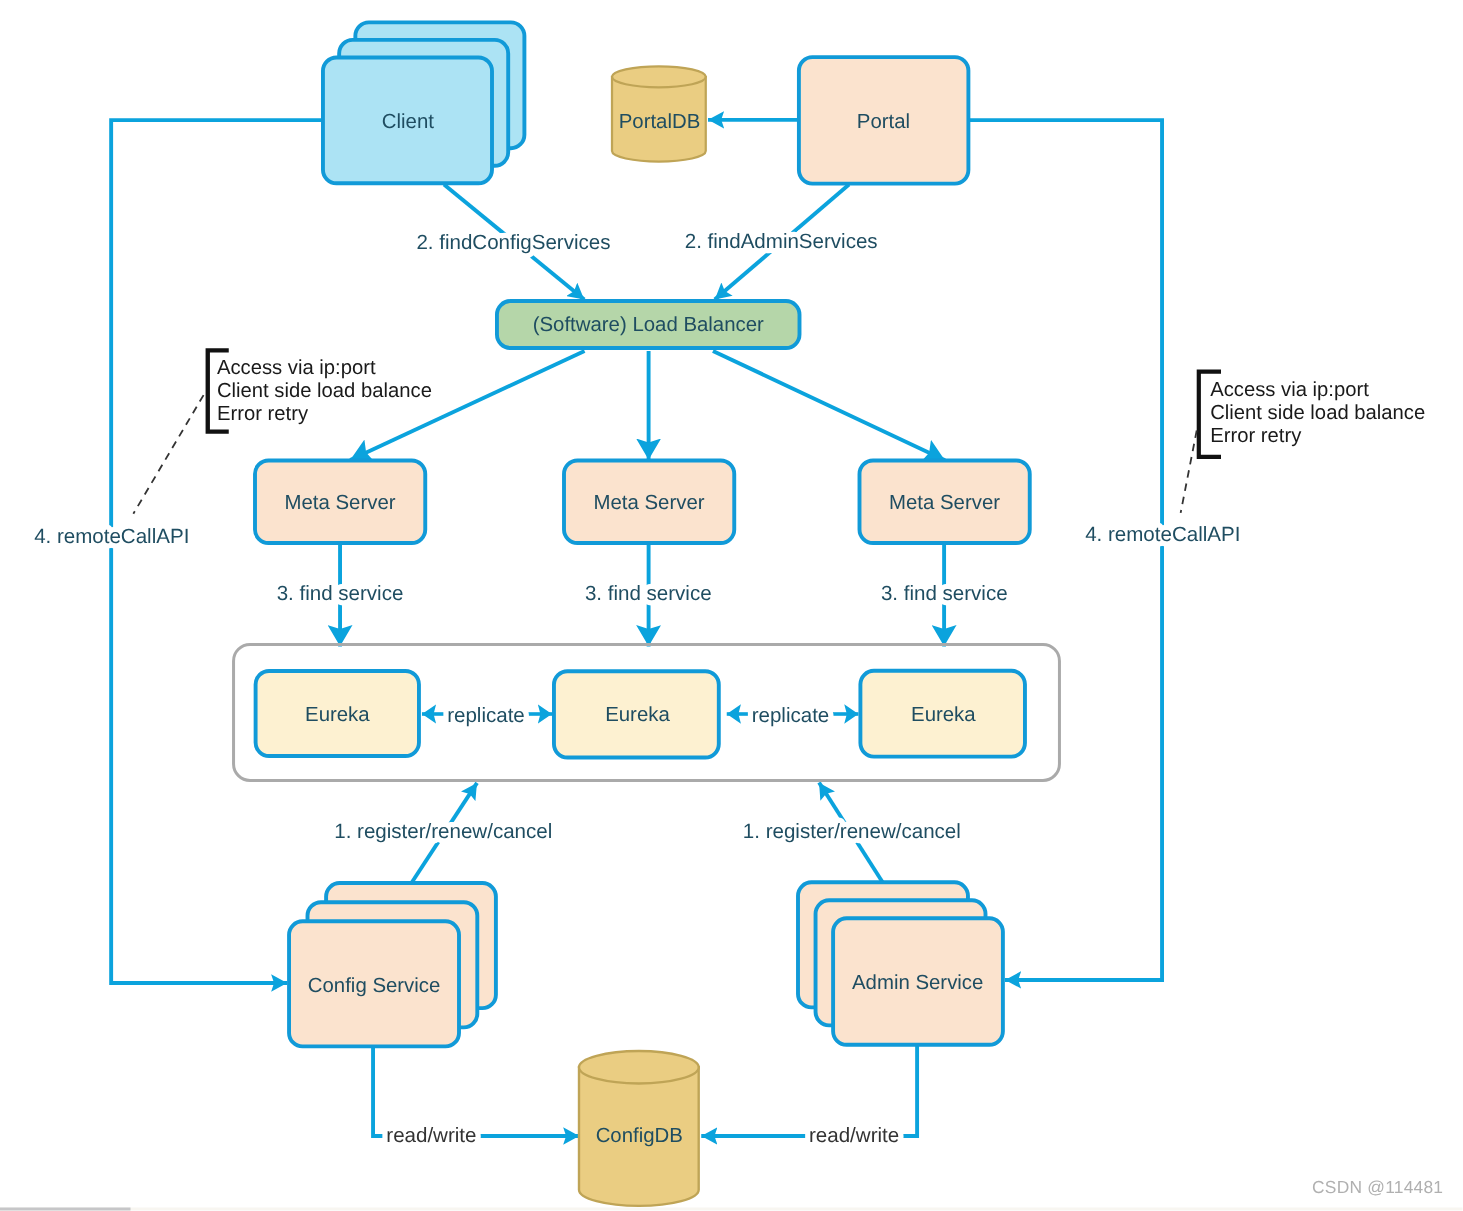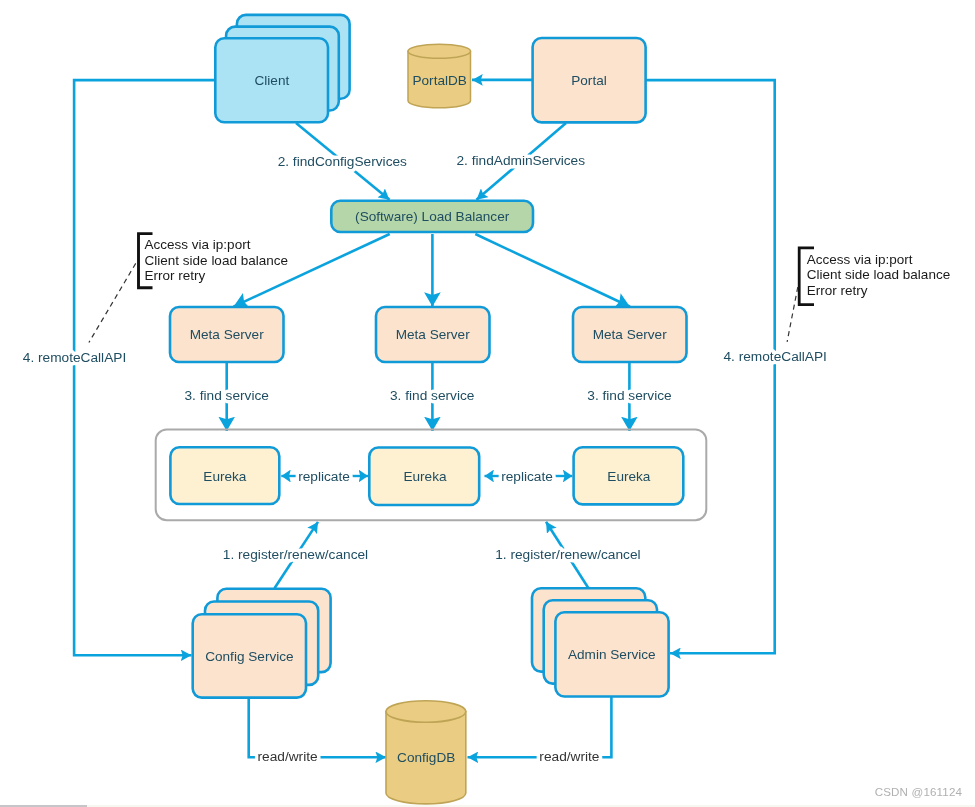--- a/index.html
+++ b/index.html
@@ -154,16 +154,16 @@
       <text class="note-text" x="144.6" y="279.8">Error retry</text>
     </g>
     <g>
       <path d="M814 247.8 L799.2 247.8 L799.2 304.6 L814 304.6" fill="none" stroke="#111" stroke-width="2.8"></path>
       <path d="M797.8 287 L787.1 341.9" fill="none" stroke="#333" stroke-width="1.2" stroke-dasharray="5 4"></path>
       <text class="note-text" x="806.8" y="264">Access via ip:port</text>
       <text class="note-text" x="806.8" y="279.3">Client side load balance</text>
       <text class="note-text" x="806.8" y="294.8">Error retry</text>
     </g>
   </svg>
-  <div class="watermark">CSDN @161124</div>
+  <div class="watermark">CSDN @114481</div>
   <div class="scroll-track"></div>
   <div class="scroll-thumb"></div>
 </div>
 
 </body></html>

